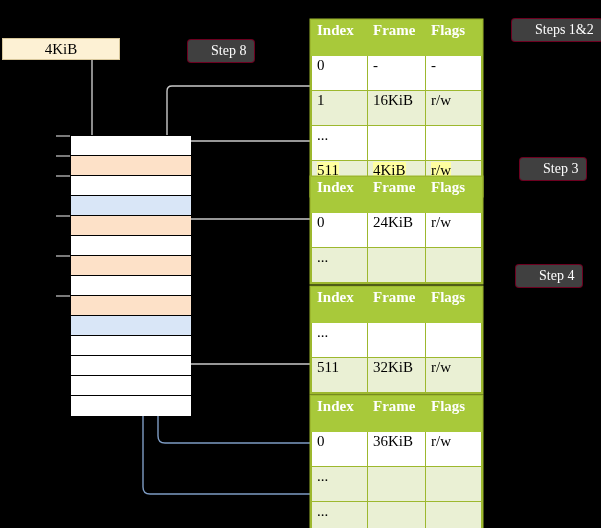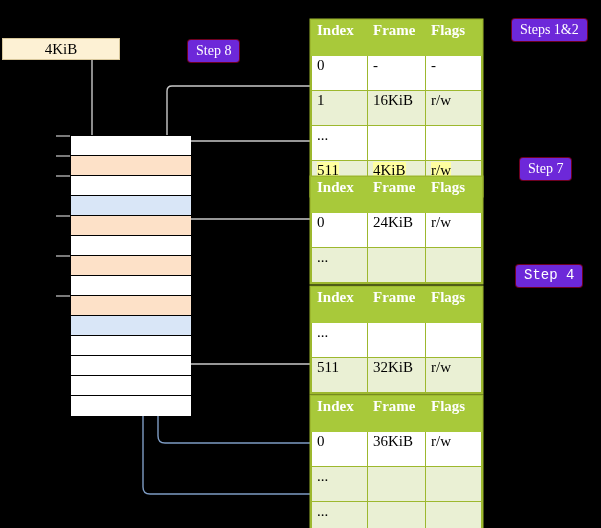--- a/index.html
+++ b/index.html
@@ -5,28 +5,28 @@
   html,body{margin:0;padding:0;background:#000;}
   body{
     width:601px;height:528px;position:relative;overflow:hidden;
     font-family:"Liberation Serif", serif;
   }
   .stage{position:absolute;left:0;top:0;width:601px;height:528px;}
 
   
   .badge{
     position:absolute;
-    background:#6d28d9;
+    background:#404040;
     color:#ffffff;
     font-family:"Liberation Serif", serif;
     font-size:14px;
     line-height:19px;
     text-align:center;
     border-radius:3px;
-    padding:1px 8px 2px 8px;
+    padding:1px 8px 2px 23px;
     white-space:nowrap;
     box-shadow:0 0 0 1px #6d0020;
   }
 
   
   .kib-box{
     position:absolute;
     background:#fdf1d4;
     border:1px solid #d8c79b;
     color:#000;
@@ -135,23 +135,23 @@
     <span>4KiB</span>
   </div>
 
   <div class="badge" style="left:188px;top:40px;">
     <span>Step 8</span>
   </div>
   <div class="badge" style="left:512px;top:19px;">
     <span>Steps 1&amp;2</span>
   </div>
   <div class="badge" style="left:520px;top:158px;">
-    <span>Step 7</span>
-  </div>
-  <div class="badge" style="left:516px;top:265px;font-family:Liberation Mono, monospace;">
+    <span>Step 3</span>
+  </div>
+  <div class="badge" style="left:516px;top:265px;">
     <span>Step 4</span>
   </div>
 
   <div class="mem" id="mem-column">
       <div class="mem-row white" style="top: 0px;"></div>
       <div class="mem-row orange" style="top: 20px;"></div>
       <div class="mem-row white" style="top: 40px;"></div>
       <div class="mem-row blue" style="top: 60px;"></div>
       <div class="mem-row orange" style="top: 80px;"></div>
       <div class="mem-row white" style="top: 100px;"></div>

